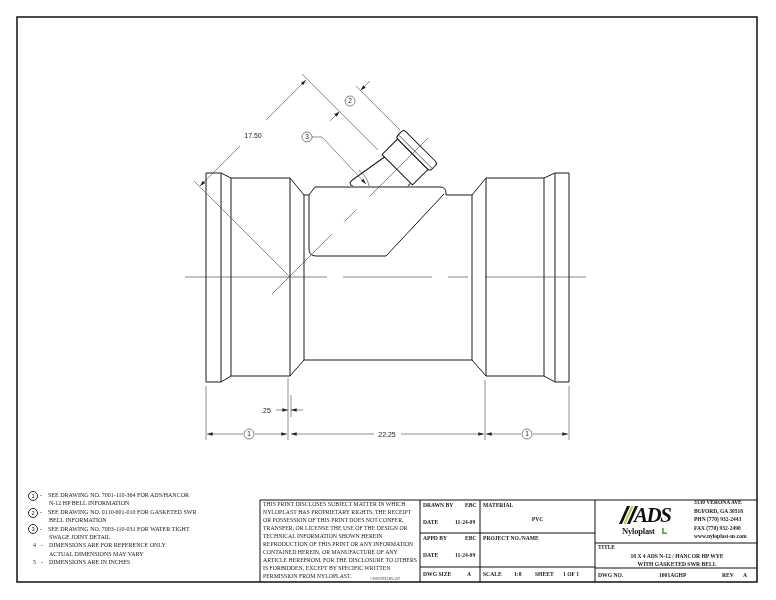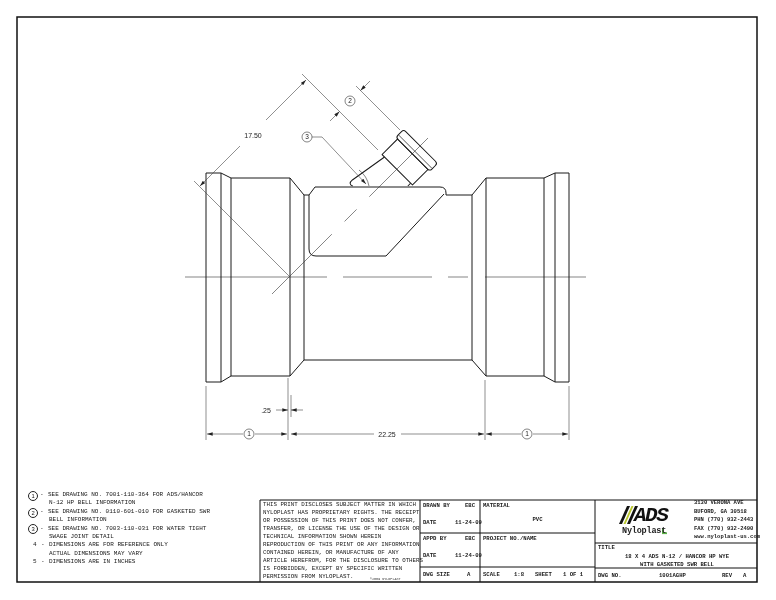--- a/index.html
+++ b/index.html
@@ -1,18 +1,18 @@
 <!DOCTYPE html>
 <html><head>
 <meta charset="utf-8">
 <style>
   html, body { margin:0; padding:0; background:#ffffff; }
   body { width:776px; height:600px; position:relative; overflow:hidden; font-family:"Liberation Sans", sans-serif; color:#111; }
   #sheet { position:absolute; left:0; top:0; width:776px; height:600px; }
-  .t { position:absolute; white-space:nowrap; line-height:1; font-family:Liberation Mono, monospace; }
+  .t { position:absolute; white-space:nowrap; line-height:1; font-family:Liberation Serif, serif; }
   .note { font-size:6px; color:#1a1a1a; }
   .disc { font-size:5.8px; color:#1a1a1a; }
   .tb { font-size:5.6px; font-weight:bold; color:#1a1a1a; }
   .tbv { font-size:5.6px; font-weight:bold; color:#1a1a1a; }
   .addr { font-size:5.5px; font-weight:bold; color:#1a1a1a; }
   .circ { position:absolute; width:8px; height:8px; border:0.8px solid #222; border-radius:50%; font-size:5.8px; line-height:8px; text-align:center; font-family:"Liberation Sans", sans-serif; }
   .copy { font-size:3.4px; color:#333; }
   .center { text-align:center; }
   .logo-ads { font-size:21px; font-weight:bold; font-style:italic; letter-spacing:-1.5px; color:#111; }
   .logo-sub { font-size:8.5px; font-weight:bold; color:#222; letter-spacing:-0.2px;text-align:right; }

